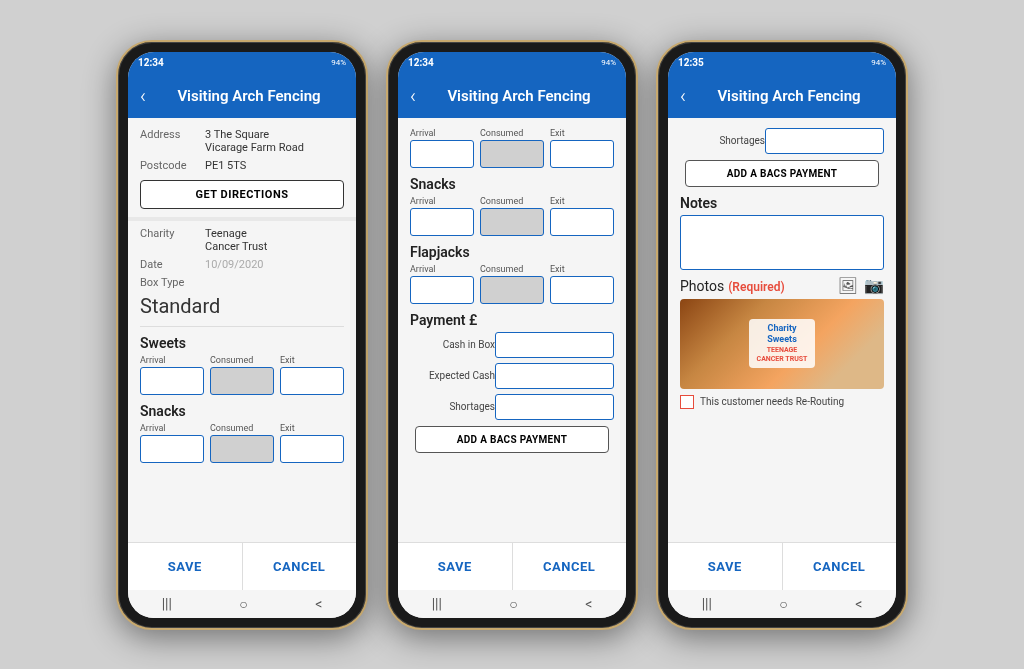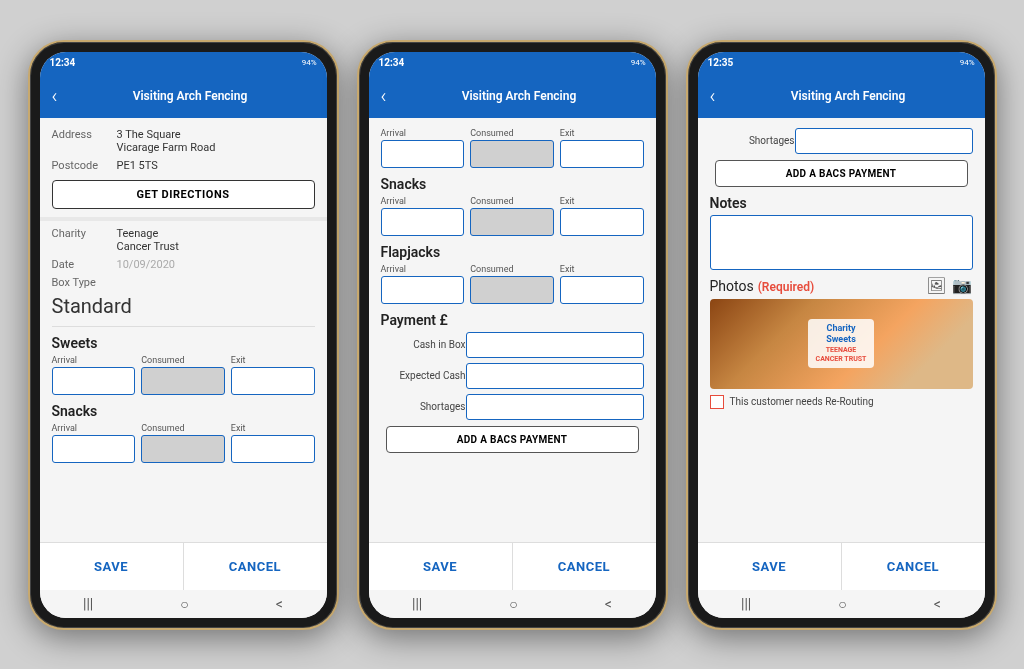--- a/index.html
+++ b/index.html
@@ -14,21 +14,21 @@
       overflow: hidden;
     }
     .phones-container {
       display: flex;
       gap: 18px;
       align-items: center;
       justify-content: center;
       padding: 20px;
     }
     .phone {
-      width: 311px;
+      width: 252px;
       height: 590px;
       background: #1a1a1a;
       border-radius: 36px;
       padding: 10px;
       box-shadow: 0 8px 32px rgba(0,0,0,0.45), inset 0 0 0 1px #444;
       position: relative;
       border: 2px solid #c8a96e;
     }
     .phone-inner {
       width: 100%;
@@ -71,21 +71,21 @@
       min-height: 44px;
     }
     .back-arrow {
       color: white;
       font-size: 20px;
       cursor: pointer;
       font-weight: 300;
     }
     .header-title {
       color: white;
-      font-size: 12px;
+      font-size: 15px;
       font-weight: 600;
       flex: 1;
       text-align: center;
     }
     
     .content {
       flex: 1;
       overflow-y: auto;
       background: #f5f5f5;
       padding: 10px 12px;

